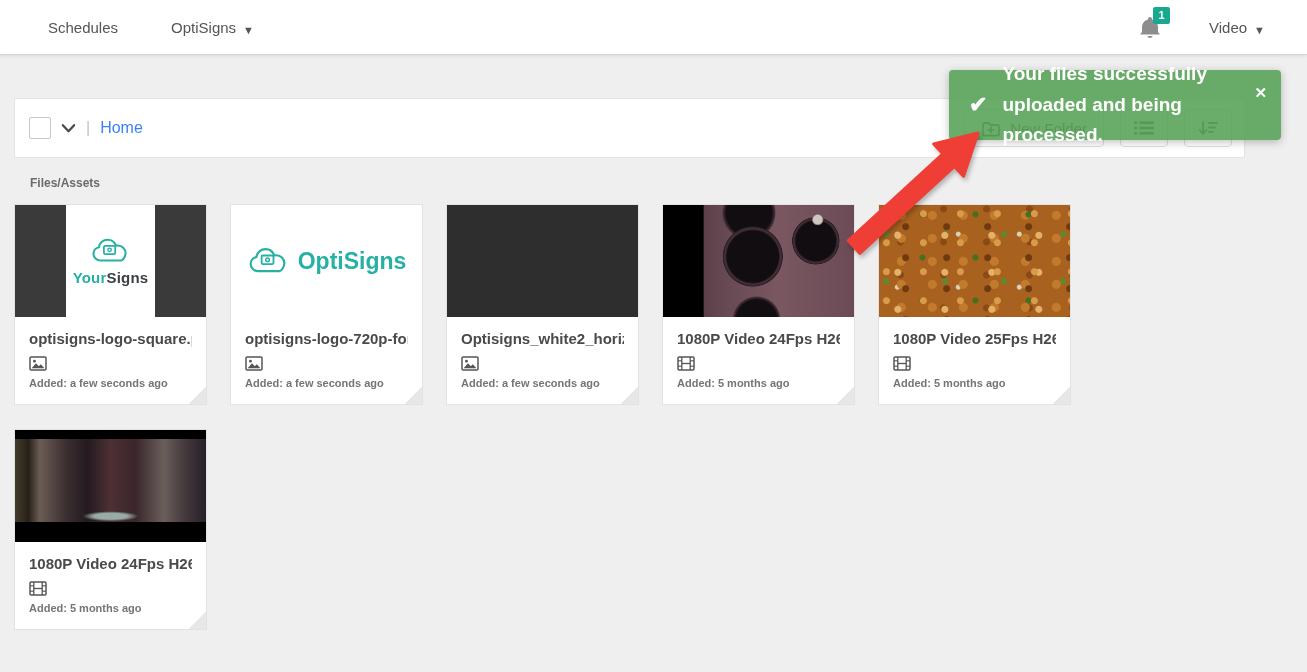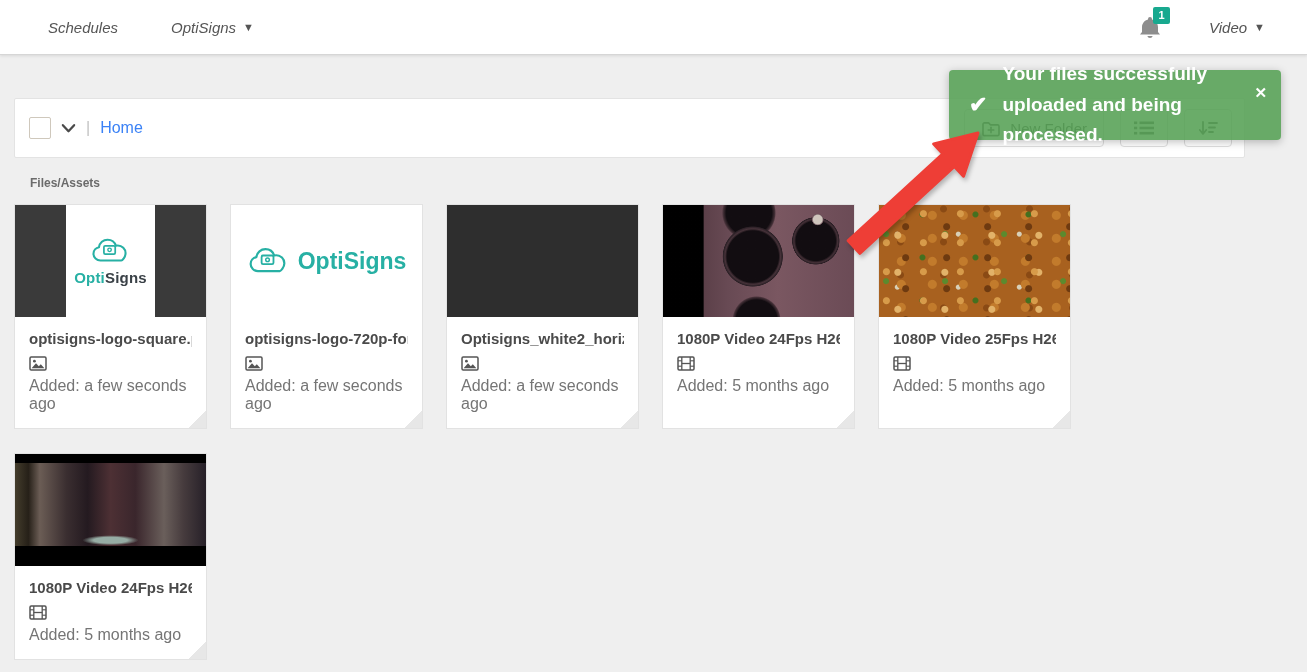--- a/index.html
+++ b/index.html
@@ -14,21 +14,21 @@
 
   
   .header {
     height:55px; background:#fff;
     border-bottom:1px solid #d6d6d6;
     box-shadow:0 1px 3px rgba(0,0,0,0.10);
     display:flex; align-items:center;
     position:relative; z-index:10;
   }
   .nav-left { display:flex; align-items:center; gap:53px; padding-left:48px; }
-  .nav-item { font-size:15px; color:#555; cursor:pointer; display:flex; align-items:center; gap:7px;font-style:italic; }
+  .nav-item { font-size:15px; color:#555; cursor:pointer; display:flex; align-items:flex-end; gap:7px; }
   .caret { font-size:11px; color:#555; line-height:1; }
   .nav-right { margin-left:auto; display:flex; align-items:center; gap:48px; padding-right:42px; }
   .bell-wrap { position:relative; width:22px; height:24px; cursor:pointer; }
   .badge {
     position:absolute; top:-8px; right:-9px;
     min-width:17px; height:17px; padding:0 3px;
     background:#18a98f; color:#fff;
     font-size:11px; font-weight:bold; line-height:17px; text-align:center;
     border-radius:2px;
   }
@@ -68,21 +68,21 @@
     width:193px; background:#fff; border:1px solid #e2e2e2;
     position:relative; cursor:pointer;
   }
   .thumb { height:112px; width:100%; position:relative; overflow:hidden; }
   .card-body { padding:13px 14px 15px; }
   .card-title {
     font-size:15px; font-weight:bold; color:#4a4a4a;
     white-space:nowrap; overflow:hidden;
   }
   .card-kind { margin:9px 0 5px; height:16px; }
-  .card-added { font-size:16px; color:#757575; }
+  .card-added { font-size:11px; color:#757575;font-weight:bold; }
   .fold {
     position:absolute; bottom:0; right:0; width:18px; height:18px;
     background:linear-gradient(to top left, #e7e7e7 49%, transparent 50%);
   }
 
   
   .thumb-a { background:linear-gradient(90deg,#3a3a3a 0 26.5%,#fff 26.5% 73.5%,#3a3a3a 73.5%); display:flex; align-items:center; justify-content:center; }
   .thumb-a .logo-stack { display:flex; flex-direction:column; align-items:center; gap:4px; }
   .logo-word { font-size:15px; font-weight:bold; letter-spacing:0.2px; }
   .logo-opti { color:#27b0a4; } .logo-signs { color:#3a4147; }
@@ -218,21 +218,21 @@
   <div class="grid">
 
     <div class="card">
       <div class="thumb thumb-a">
         <div class="logo-stack">
           <svg width="40" height="28" viewBox="0 0 46 32">
             <path d="M36 27H12c-4.4 0-8-3.5-8-7.8 0-3.7 2.7-6.8 6.3-7.5C11 6.6 15.2 3 20.2 3c4.5 0 8.3 2.9 9.6 7 .7-.2 1.5-.3 2.2-.3 4.9 0 8.9 3.9 8.9 8.7 0 4.7-3.9 8.6-4.9 8.6z" fill="none" stroke="#27b0a4" stroke-width="2.4" stroke-linejoin="round"></path>
             <rect x="16" y="10" width="13" height="9.5" rx="1.5" fill="none" stroke="#27b0a4" stroke-width="2"></rect>
             <circle cx="22.5" cy="14.7" r="2" fill="none" stroke="#27b0a4" stroke-width="1.6"></circle>
           </svg>
-          <div class="logo-word"><span class="logo-opti">Opti</span><span class="logo-signs">Signs</span></div>
+          <div class="logo-word"><span class="logo-opti">Your</span><span class="logo-signs">Signs</span></div>
         </div>
       </div>
       <div class="card-body">
         <div class="card-title">optisigns-logo-square.p…</div>
         <div class="card-kind">
           <svg width="18" height="15" viewBox="0 0 18 15">
             <rect x="1" y="1" width="16" height="13" rx="1.2" fill="none" stroke="#555" stroke-width="1.5"></rect>
             <circle cx="5.4" cy="5.2" r="1.4" fill="#555"></circle>
             <polygon points="2.6,12.2 7,7.2 9.8,10.2 11.8,8.2 15.4,12.2" fill="#555"></polygon>
           </svg>

